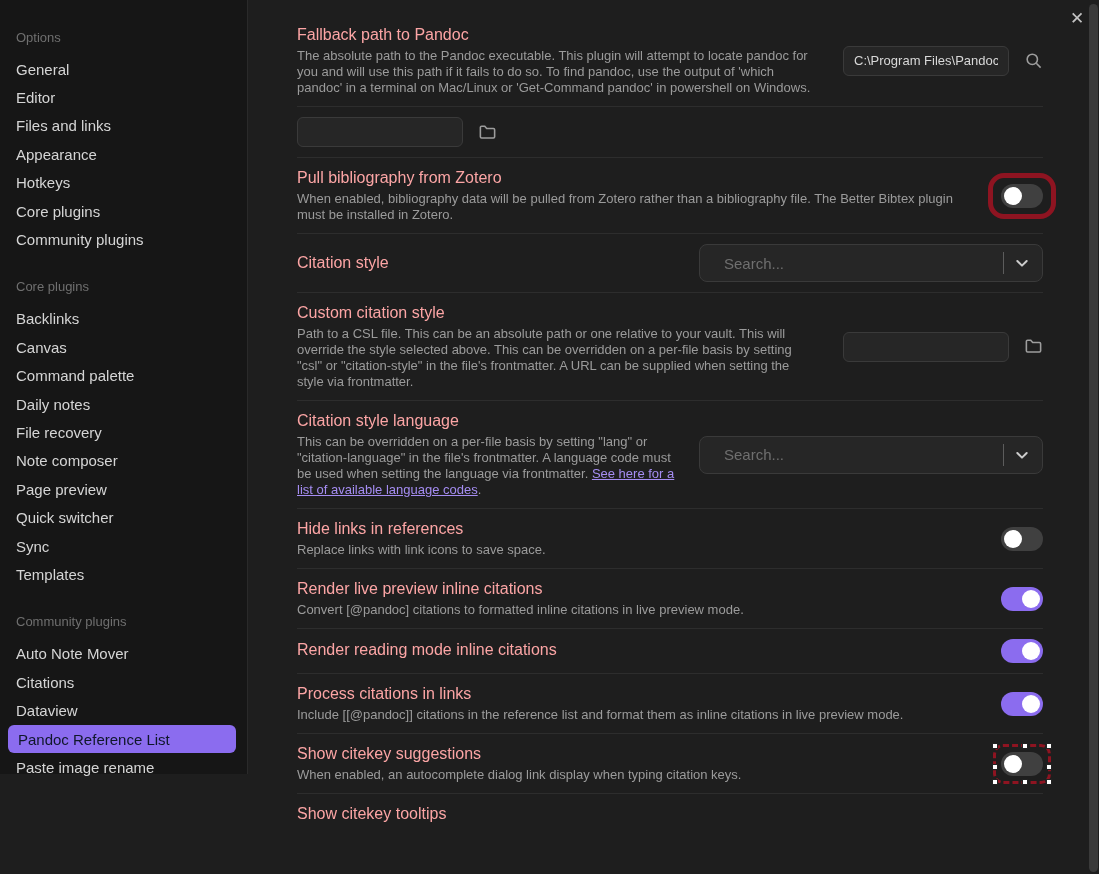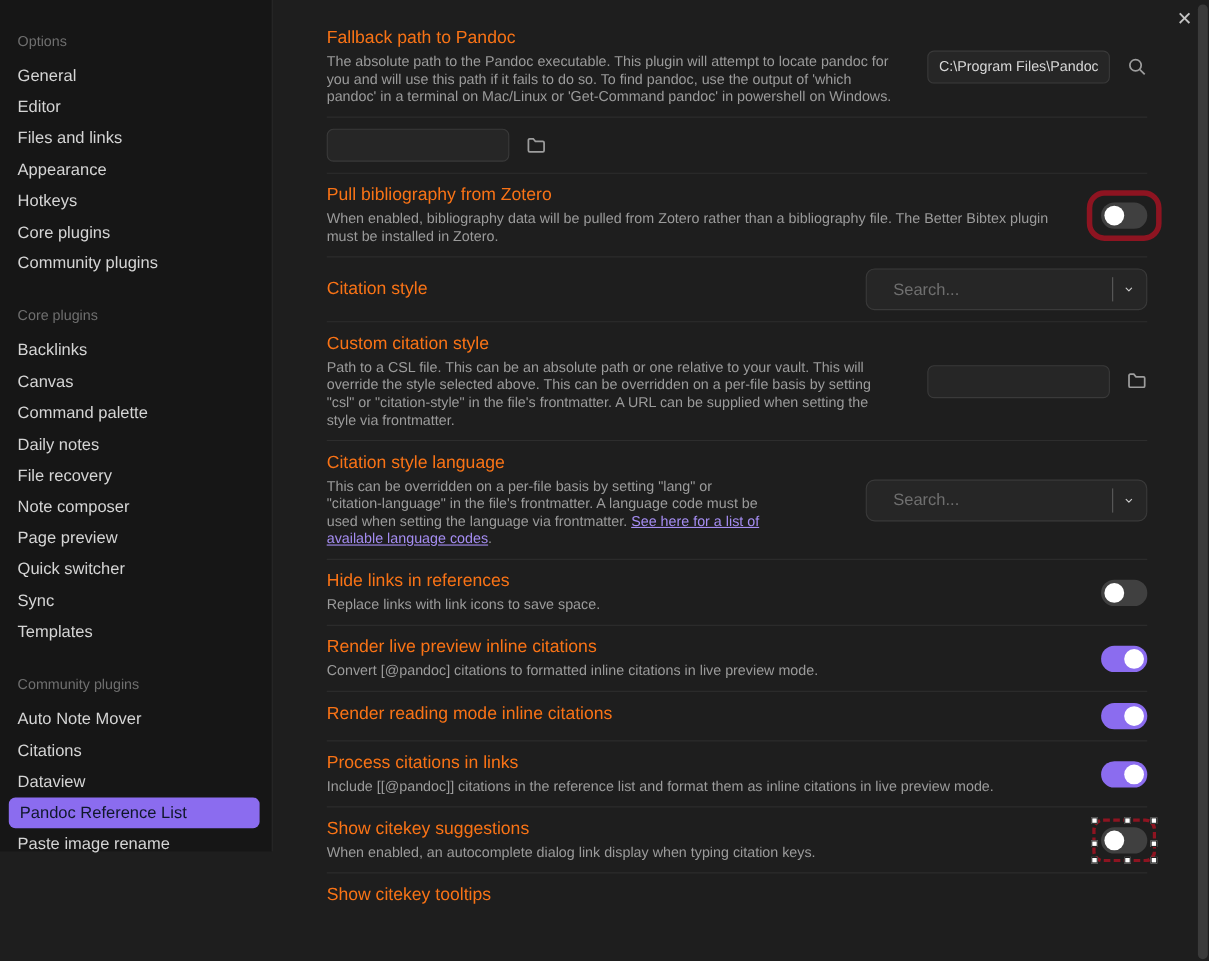--- a/index.html
+++ b/index.html
@@ -29,35 +29,35 @@
   }
   
   .main { position:absolute; left:249px; top:0; width:850px; height:874px; }
   .content { margin-left:48px; width:746px; padding-top:15px; }
   .row {
     display:flex; align-items:center; justify-content:space-between;
     gap:24px; padding:10px 0; border-bottom:1px solid #2d2d2d;
   }
   .row.last { border-bottom:none; }
   .info { flex:1 1 auto; }
-  .s-title { font-size:16px; color:#f97316; line-height:20px; margin-bottom:3px; }
+  .s-title { font-size:16px; color:#fca5a5; line-height:20px; margin-bottom:3px; }
   .s-desc { font-size:13px; color:#9b9b9b; line-height:16px; }
   .s-desc a { color:#a58df2; text-decoration:underline; cursor:pointer; }
   
   .ctl { flex:0 0 auto; display:flex; align-items:center; }
   .text-ctl { gap:14px; }
   input.text {
     width:166px; height:30px; background:#262626; border:1px solid #3a3a3a;
     border-radius:6px; color:#d8d8d8; font-size:13px; padding:0 10px; outline:none;
     font-family:"Liberation Sans","DejaVu Sans",sans-serif;
   }
   .icon-btn { width:20px; height:20px; color:#9d9d9d; cursor:pointer; display:flex; align-items:center; justify-content:center; }
   .icon-btn svg { width:19px; height:19px; }
   .select {
-    width:256px; height:38px; background:#262626; border:1px solid #3a3a3a;
+    width:344px; height:38px; background:#262626; border:1px solid #3a3a3a;
     border-radius:8px; display:flex; align-items:center; padding:0 12px 0 24px; cursor:pointer;
   }
   .select input {
     flex:1; background:transparent; border:none; outline:none;
     color:#d8d8d8; font-size:15px; font-family:"Liberation Sans","DejaVu Sans",sans-serif;
   }
   .select input::placeholder { color:#6f6f6f; }
   input.text::placeholder { color:#6f6f6f; }
   .vline { width:1px; height:22px; background:#5c5c5c; margin-right:10px; }
   .chev { width:16px; height:16px; color:#cccccc; }

